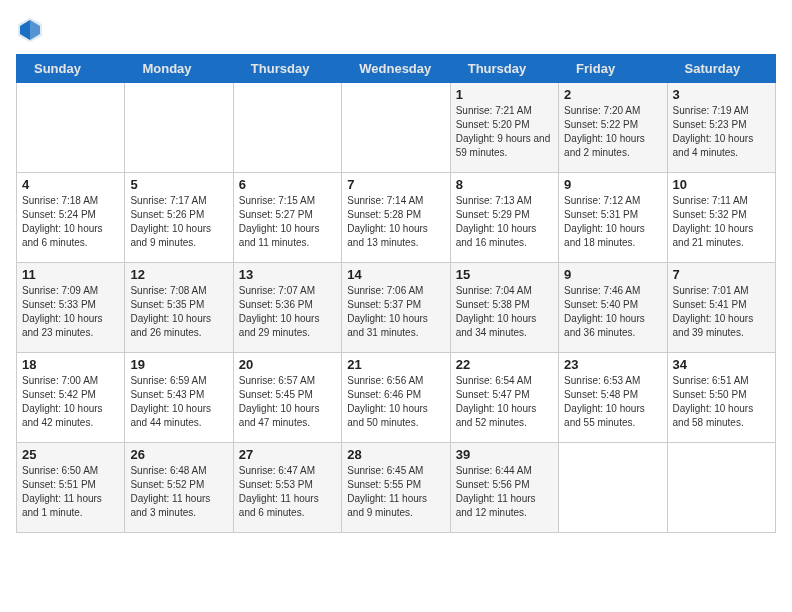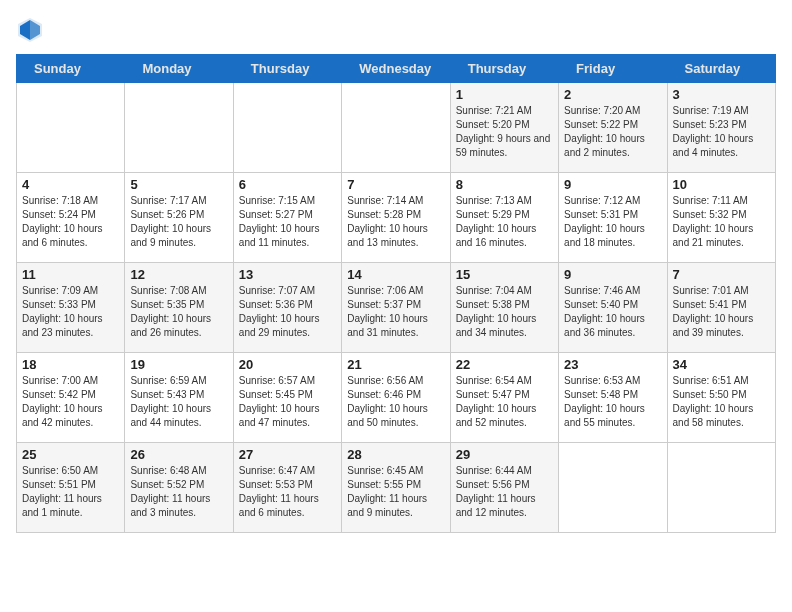--- a/index.html
+++ b/index.html
@@ -324,21 +324,21 @@
 and 6 minutes.</div>
         </td>
         <td>
           <span class="day-num">28</span>
           <div class="day-info">Sunrise: 6:45 AM
 Sunset: 5:55 PM
 Daylight: 11 hours
 and 9 minutes.</div>
         </td>
         <td>
-          <span class="day-num">29</span>
+          <span class="day-num">39</span>
           <div class="day-info">Sunrise: 6:44 AM
 Sunset: 5:56 PM
 Daylight: 11 hours
 and 12 minutes.</div>
         </td>
         <td class="empty-cell"></td>
         <td class="empty-cell"></td>
       </tr>
     </tbody>
 </table>

